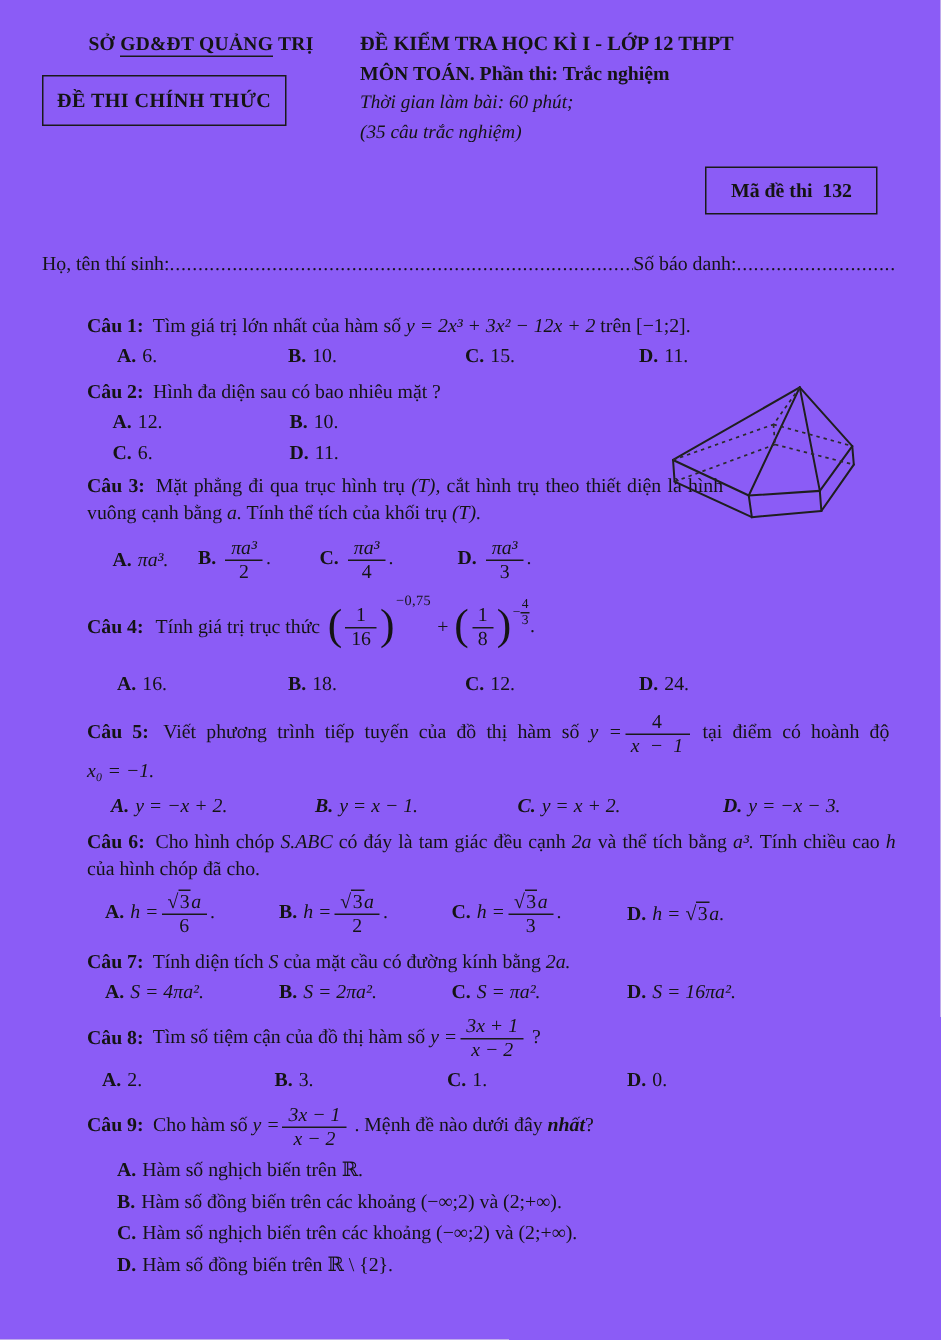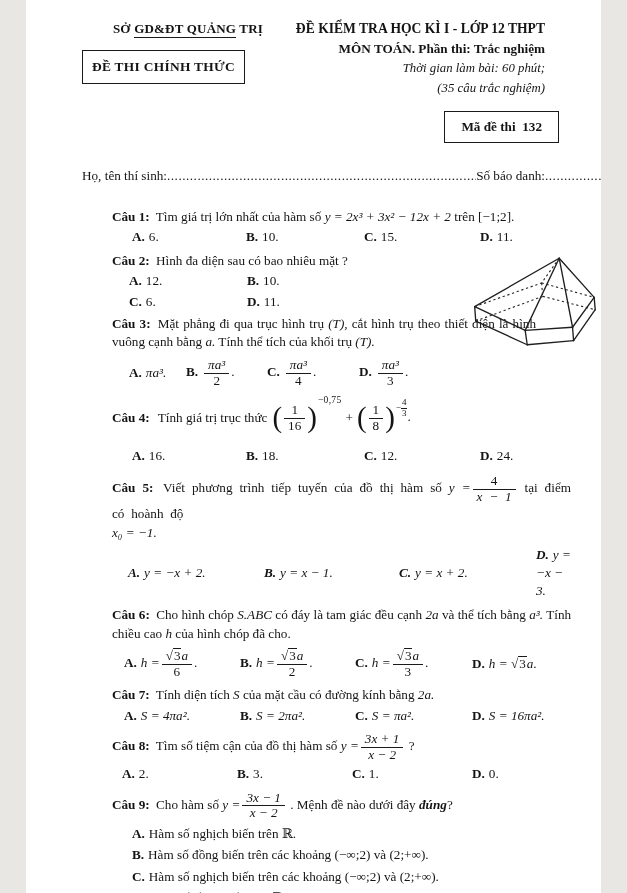--- a/index.html
+++ b/index.html
@@ -1,34 +1,34 @@
 <!DOCTYPE html>
 <html><head>
 <meta charset="utf-8">
 <style>
   * { box-sizing: border-box; }
   html,body { margin:0; padding:0; background:#e8e7e3; }
   .page {
-    position:relative; width:575px; height:893px; margin:0 auto;
-    background:#ffffff; color:#141414;
+    position:relative; width:627px; height:893px; margin:0 auto;
+    background:#8b5cf6; color:#141414;
     font-family:"Liberation Serif","DejaVu Serif",serif;
-    font-size:13.2px; line-height:1.38; overflow:hidden;padding-left:28px;
+    font-size:13.2px; line-height:1.38; overflow:hidden;
   }
   .content { padding:20px 30px 0 28px; }
 
   
   .header { display:flex; }
   .header-left { width:212px; flex:none; }
   .dept { font-weight:bold; font-size:13px; text-align:center; letter-spacing:.2px; }
   .dept .u { border-bottom:1.2px solid #1a1a1a; padding-bottom:1px; }
   .official-box {
     border:1.6px solid #1a1a1a; display:inline-block; font-weight:bold;
     font-size:13.4px; padding:7px 9px; margin-top:12px; letter-spacing:.3px;
   }
-  .header-center { flex:1; text-align:right; padding-right:26px; }
+  .header-center { flex:1; text-align:left; padding-right:26px; }
   .t1 { font-weight:bold; font-size:13.6px; }
   .t2 { font-weight:bold; font-size:13.2px; margin-top:1px; }
   .t3, .t4 { font-style:italic; font-size:12.8px; margin-top:2px; }
   .code-box {
     position:absolute; top:111px; right:42px; border:1.7px solid #1a1a1a;
     font-weight:bold; font-size:13.2px; padding:6px 16px; white-space:pre;text-align:center;
   }
   .name-row { margin-top:70px; display:flex; align-items:baseline; width:569px;text-align:center; }
   .name-row .lbl { flex:none; }
   .leader { overflow:hidden; white-space:nowrap; letter-spacing:.5px; }
@@ -233,21 +233,21 @@
           <span class="opt"><b class="ol">D.</b><span>0.</span></span>
         </div>
       </div>
 
       <div class="q list">
         <div class="qt">
           <b class="ql">Câu 9:</b>
           <span>Cho hàm số</span>
           <span class="it">y =</span><span class="frac it"><span class="num">3x − 1</span><span class="den">x − 2</span></span>
           <span>. Mệnh đề nào dưới đây</span>
-          <span class="bi">đúng</span><span>?</span>
+          <span class="bi">nhất</span><span>?</span>
         </div>
         <span class="opt"><b class="ol">A.</b><span>Hàm số nghịch biến trên ℝ.</span></span>
         <span class="opt"><b class="ol">B.</b><span>Hàm số đồng biến trên các khoảng (−∞;2) và (2;+∞).</span></span>
         <span class="opt"><b class="ol">C.</b><span>Hàm số nghịch biến trên các khoảng (−∞;2) và (2;+∞).</span></span>
         <span class="opt"><b class="ol">D.</b><span>Hàm số đồng biến trên ℝ \ {2}.</span></span>
       </div>
 
     </div>
   </div>
 

